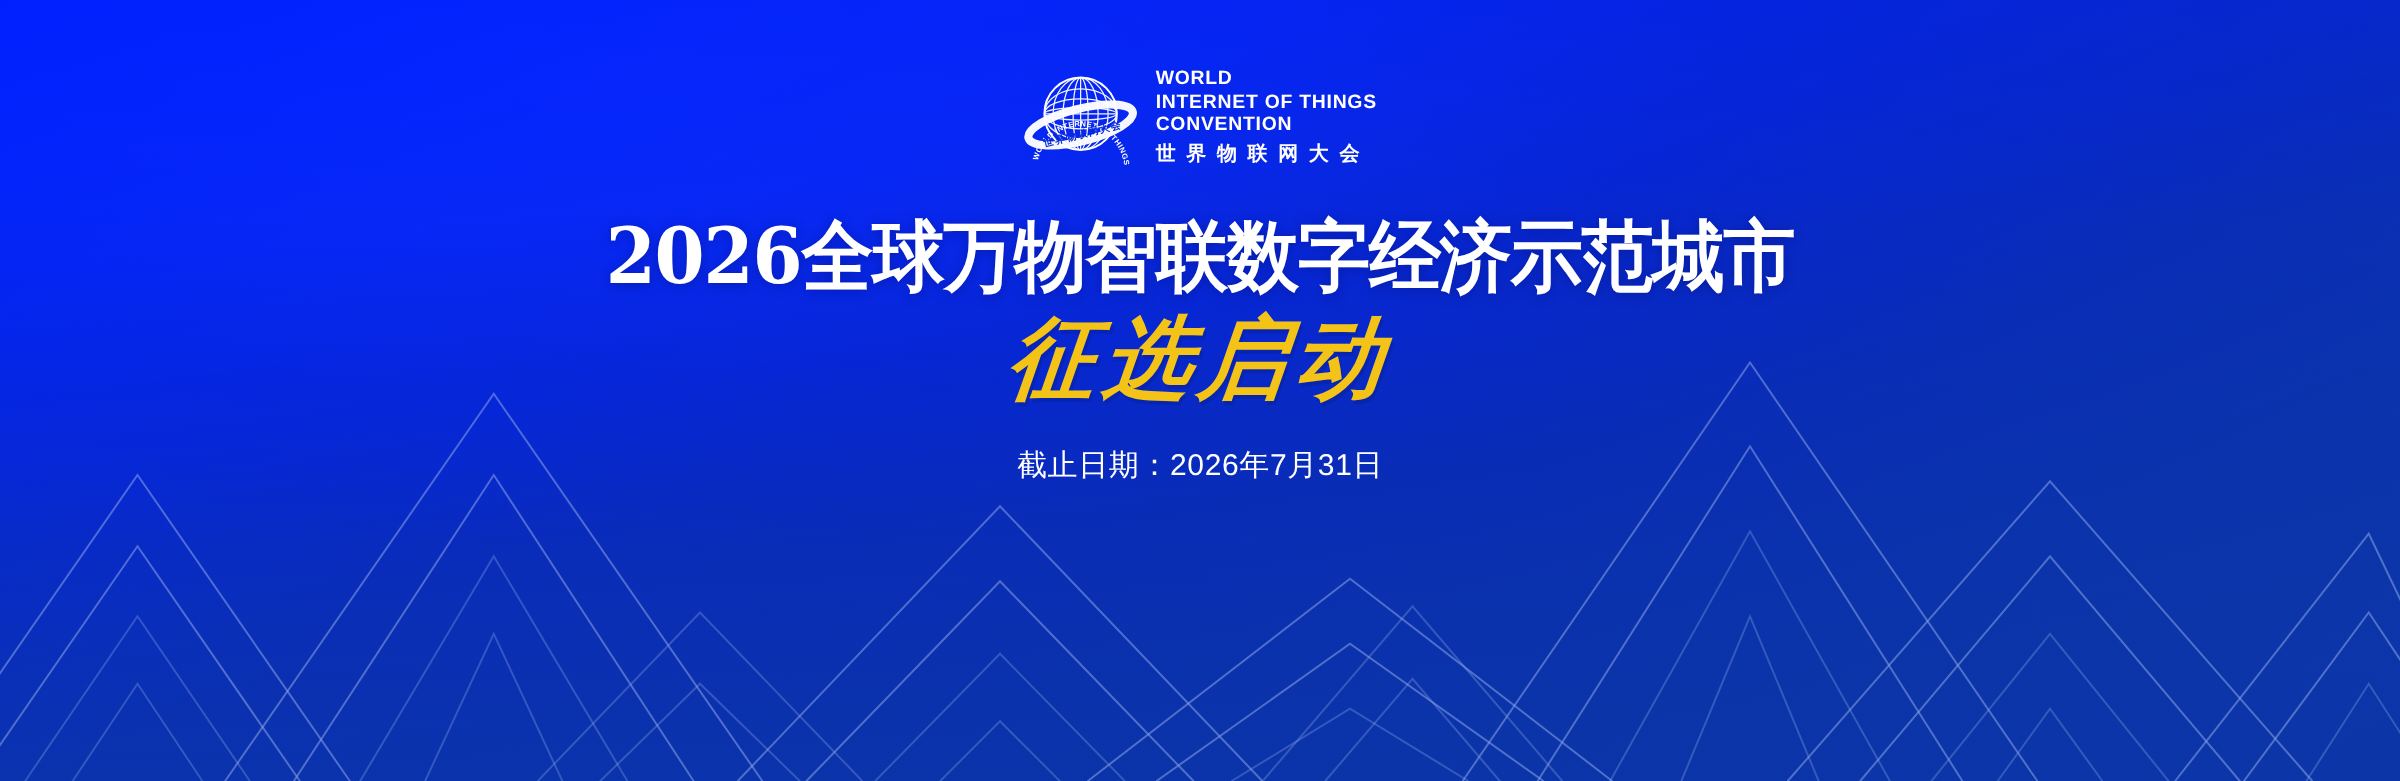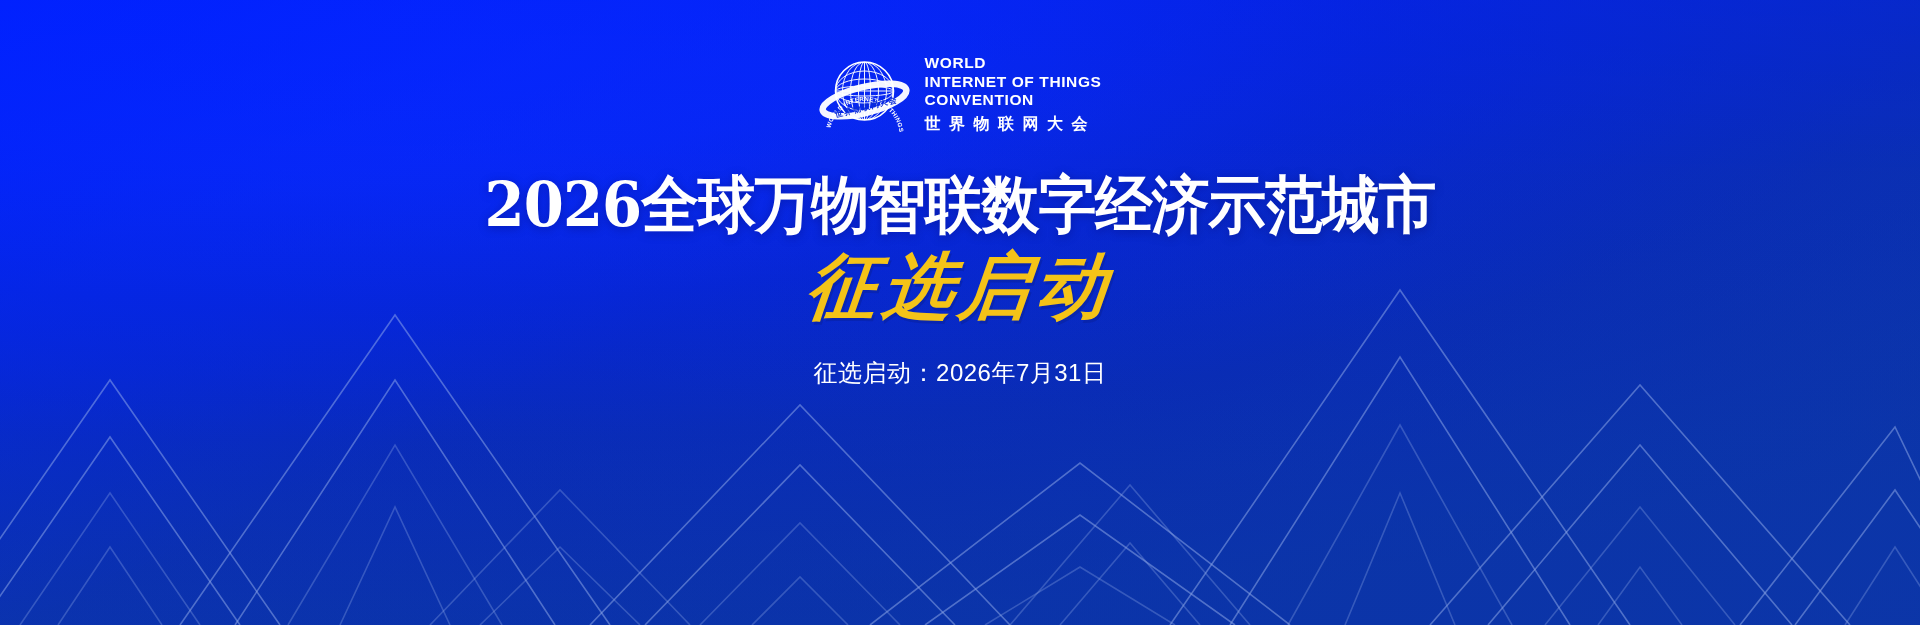--- a/index.html
+++ b/index.html
@@ -259,15 +259,15 @@
       <div class="logo-en">WORLD</div>
       <div class="logo-en">INTERNET OF THINGS</div>
       <div class="logo-en">CONVENTION</div>
       <div class="logo-cn">世界物联网大会</div>
     </div>
   </div>
 
   <div class="headline-main">2026全球万物智联数字经济示范城市</div>
   <div class="headline-sub">征选启动</div>
 
-  <div class="deadline">征选启动：2026年7月31日</div>
+  <div class="deadline">截止日期：2026年7月31日</div>
 
 </div>
 
 </body></html>

